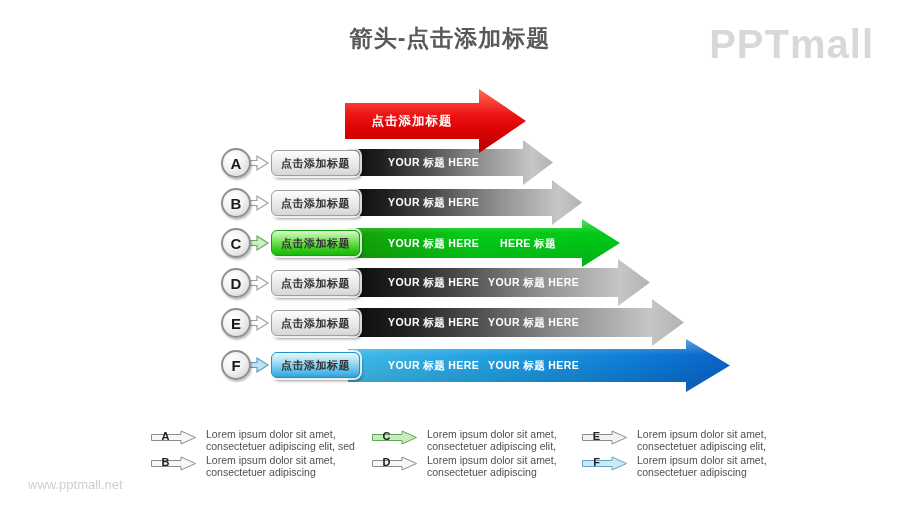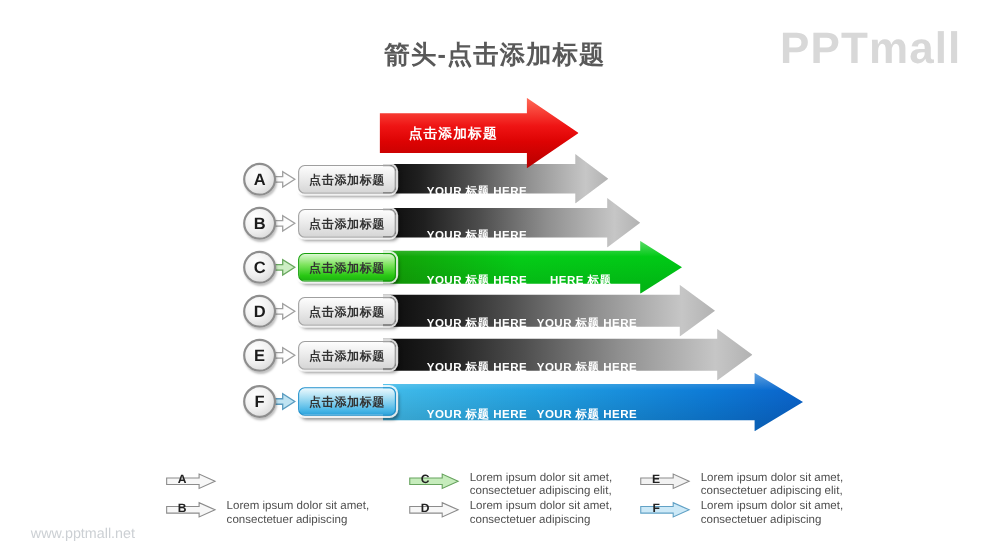--- a/index.html
+++ b/index.html
@@ -1,36 +1,36 @@
 <!DOCTYPE html>
 <html><head>
 <meta charset="utf-8">
 <style>
   html,body{margin:0;padding:0;background:#ffffff;}
   .stage{position:relative;width:900px;height:506px;background:#ffffff;overflow:hidden;
          font-family:"Liberation Sans",sans-serif;}
-  .page-title{position:absolute;top:34px;left:0;width:100%;text-align:center;
+  .page-title{position:absolute;top:23px;left:0;width:100%;text-align:center;
               font-size:23px;font-weight:bold;color:#595959;letter-spacing:1px;}
   .logo{position:absolute;top:22px;right:26px;font-size:40px;font-weight:bold;
         color:#d8d8d8;letter-spacing:1px;font-style:normal;}
   .watermark{position:absolute;left:28px;top:477px;font-size:13px;color:#ccd0d4;}
 
   .arrow-bar{position:absolute;filter:drop-shadow(2px 3px 2px rgba(0,0,0,0.30));}
   .bar-gray{background:linear-gradient(90deg,#0a0a0a 0%,#1f1f1f 16%,#4e4e4e 38%,
             #8f8f8f 64%,#c6c6c6 90%,#b2b2b2 100%);}
   .bar-green{background:linear-gradient(180deg,rgba(255,255,255,.35),rgba(255,255,255,0) 30%,
              rgba(0,0,0,.10) 88%),
              linear-gradient(90deg,#149f06 0%,#05cc17 45%,#00c916 100%);}
   .bar-blue{background:linear-gradient(180deg,rgba(255,255,255,.35),rgba(255,255,255,0) 30%,
             rgba(0,0,0,.12) 88%),
             linear-gradient(90deg,#41bbe9 0%,#22a0e1 38%,#0d7ad6 78%,#0a63ca 100%);}
   .bar-red{background:linear-gradient(180deg,#ff6a57 0%,#ef1414 40%,#dd0303 62%,#b60000 100%);}
 
   .bt{position:absolute;color:#ffffff;font-weight:bold;font-size:10.5px;
-      letter-spacing:.4px;white-space:nowrap;margin-top:12px;}
+      letter-spacing:.4px;white-space:nowrap;}
   .red-label{position:absolute;color:#ffffff;font-weight:bold;font-size:12.5px;
              letter-spacing:1px;text-align:center;}
 
   .circle{position:absolute;width:26px;height:26px;border-radius:50%;border:2px solid #8e8e8e;
           background:radial-gradient(circle at 35% 30%,#ffffff 0%,#f1f1f1 48%,#cfcfcf 100%);
           box-shadow:1px 2px 2px rgba(0,0,0,.25);display:flex;align-items:center;
           justify-content:center;font-weight:bold;font-size:15px;color:#1c1c1c;z-index:80;}
   .mini-arrow{position:absolute;z-index:78;}
 
   .cta{position:absolute;width:89px;height:26px;border-radius:6px;font-weight:bold;
@@ -142,20 +142,21 @@
     <span class="bt" style="left:140px;top:10px;line-height:33px;">YOUR  标题 HERE</span>
   </div>
 
   <div class="legend-item" style="left:150px;top:429px;">
     <span class="legend-arrow-wrap">
       <svg width="47" height="17" viewBox="0 0 47 17">
           <path d="M1.5 5.5 H31 V2 L45.5 8.5 L31 15 V11.5 H1.5 Z" fill="#f7f7f7" stroke="#8c8c8c"></path>
         </svg>
       <span class="legend-letter">A</span>
     </span>
+    <span class="legend-text">Lorem ipsum dolor sit amet, consectetuer adipiscing elit, sed</span>
   </div>
   <div class="legend-item" style="left:150px;top:455px;">
     <span class="legend-arrow-wrap">
       <svg width="47" height="17" viewBox="0 0 47 17">
           <path d="M1.5 5.5 H31 V2 L45.5 8.5 L31 15 V11.5 H1.5 Z" fill="#f7f7f7" stroke="#8c8c8c"></path>
         </svg>
       <span class="legend-letter">B</span>
     </span>
     <span class="legend-text">Lorem ipsum dolor sit amet, consectetuer adipiscing</span>
   </div>

